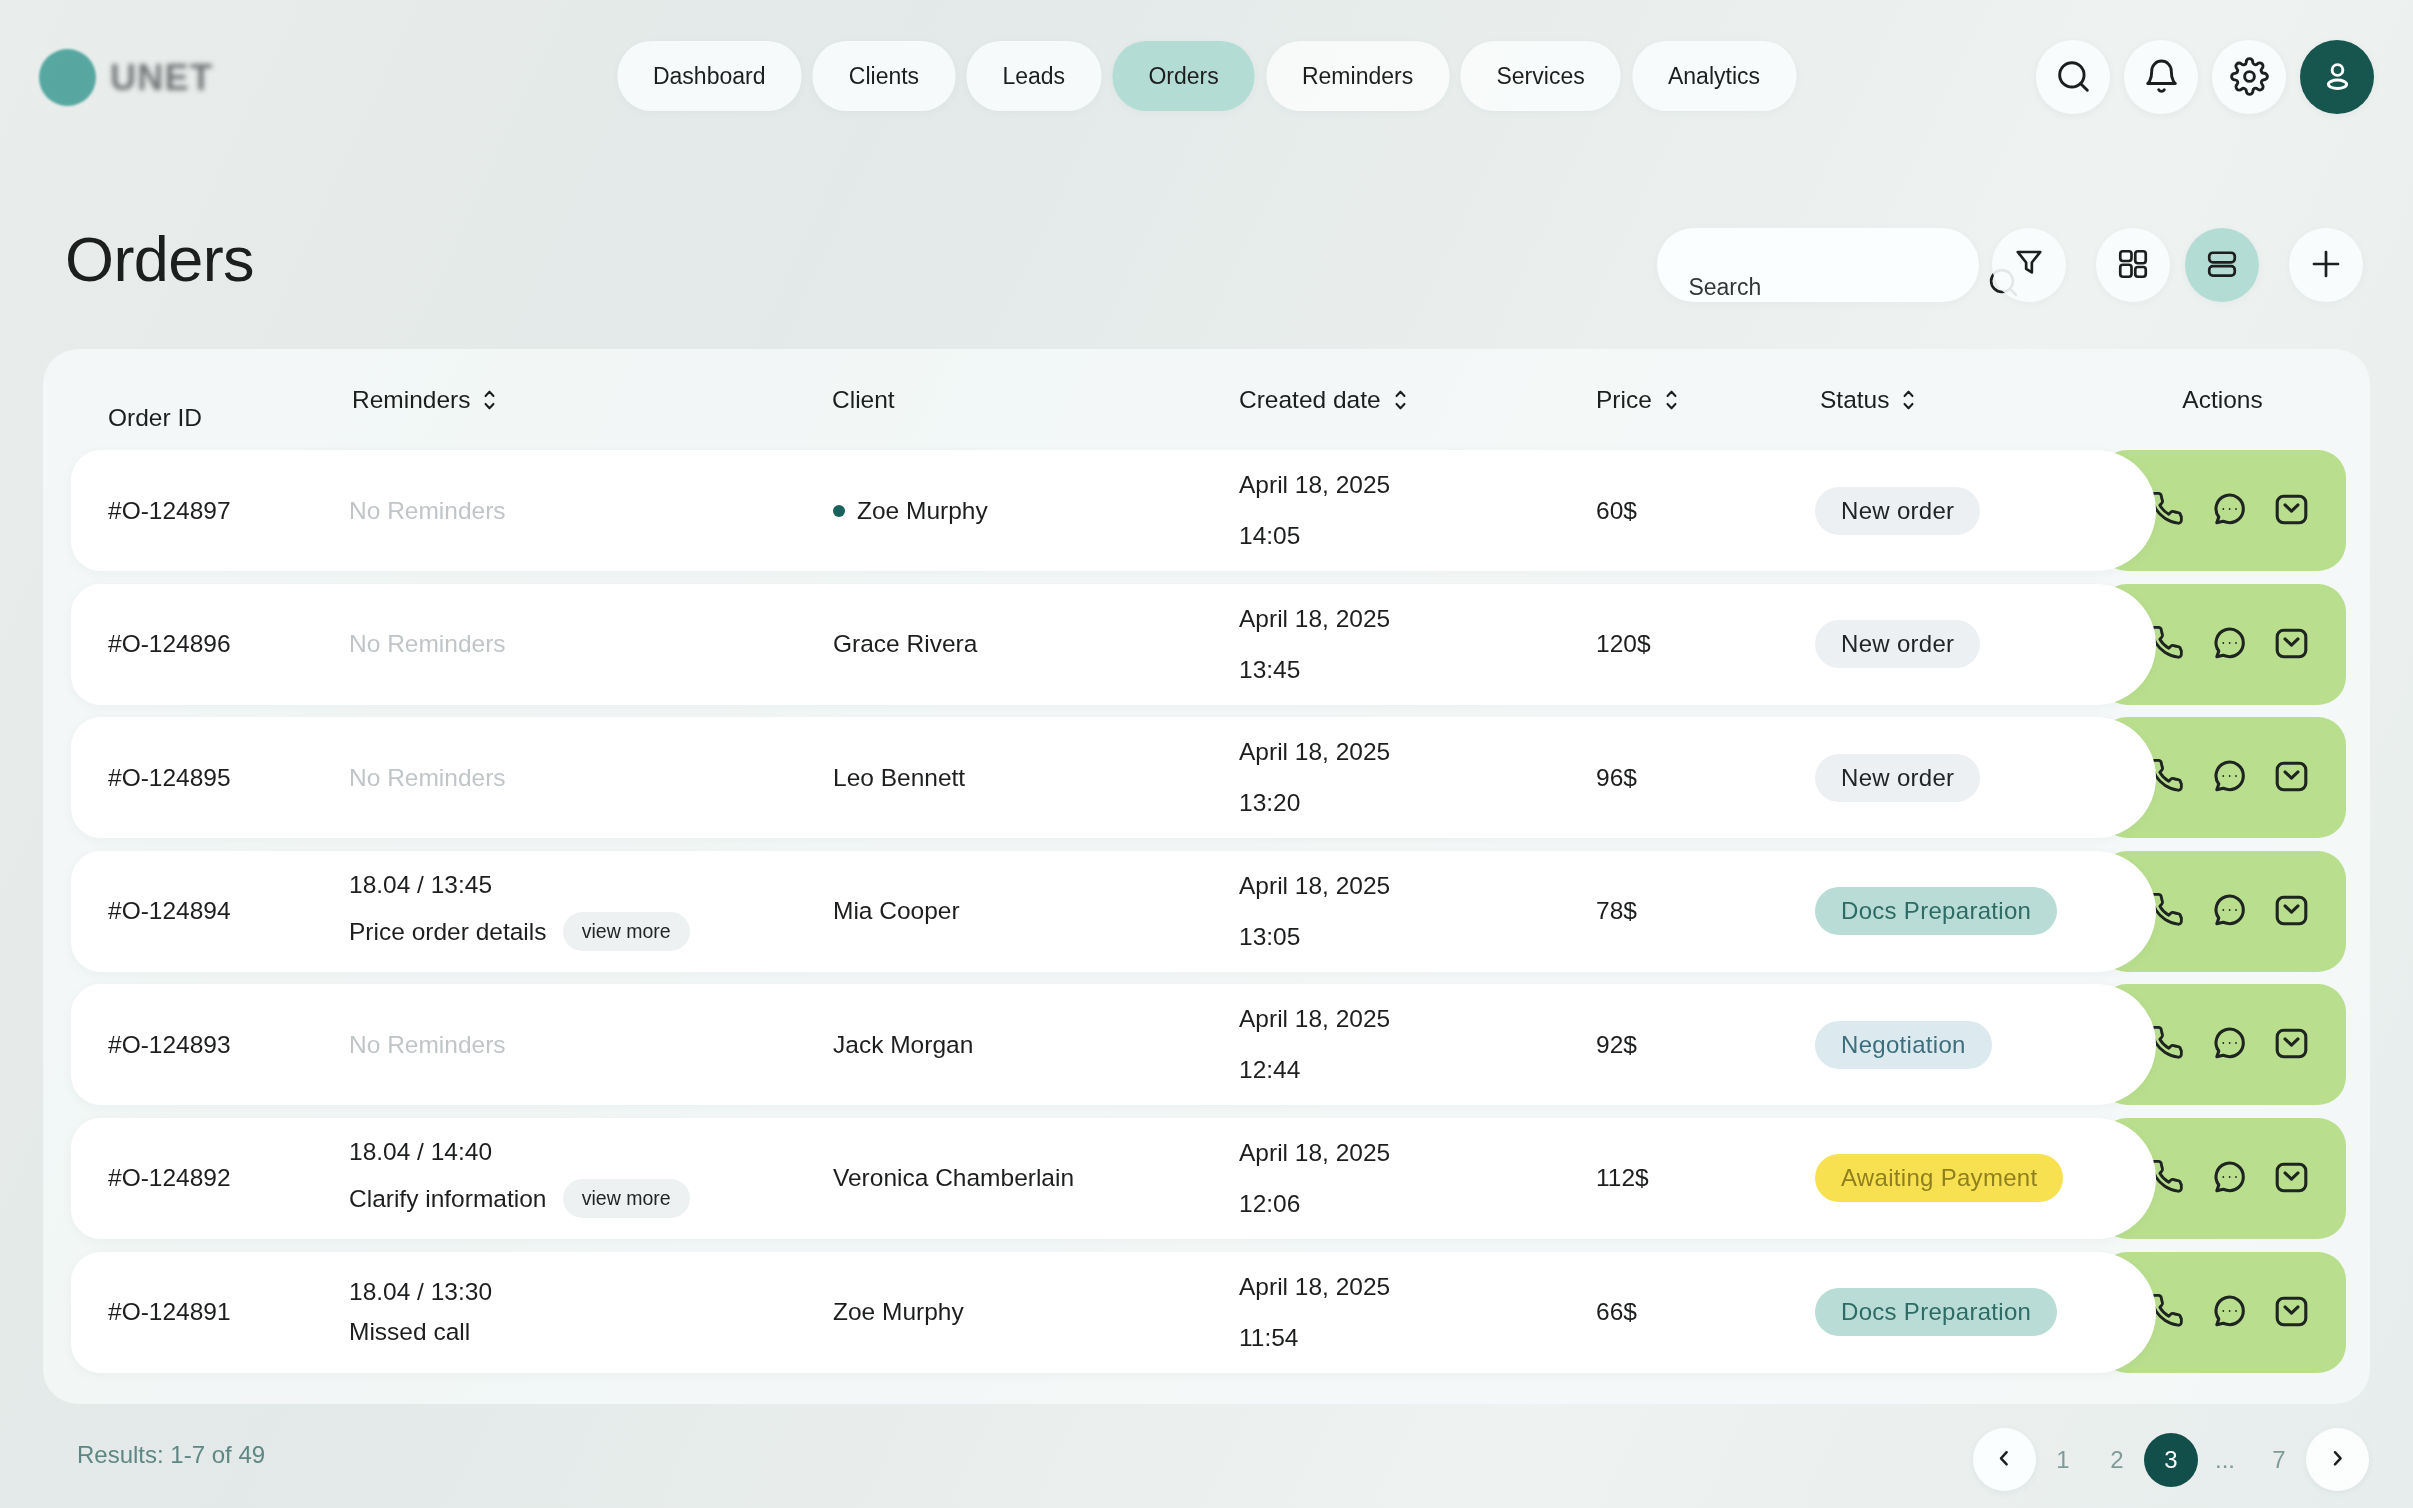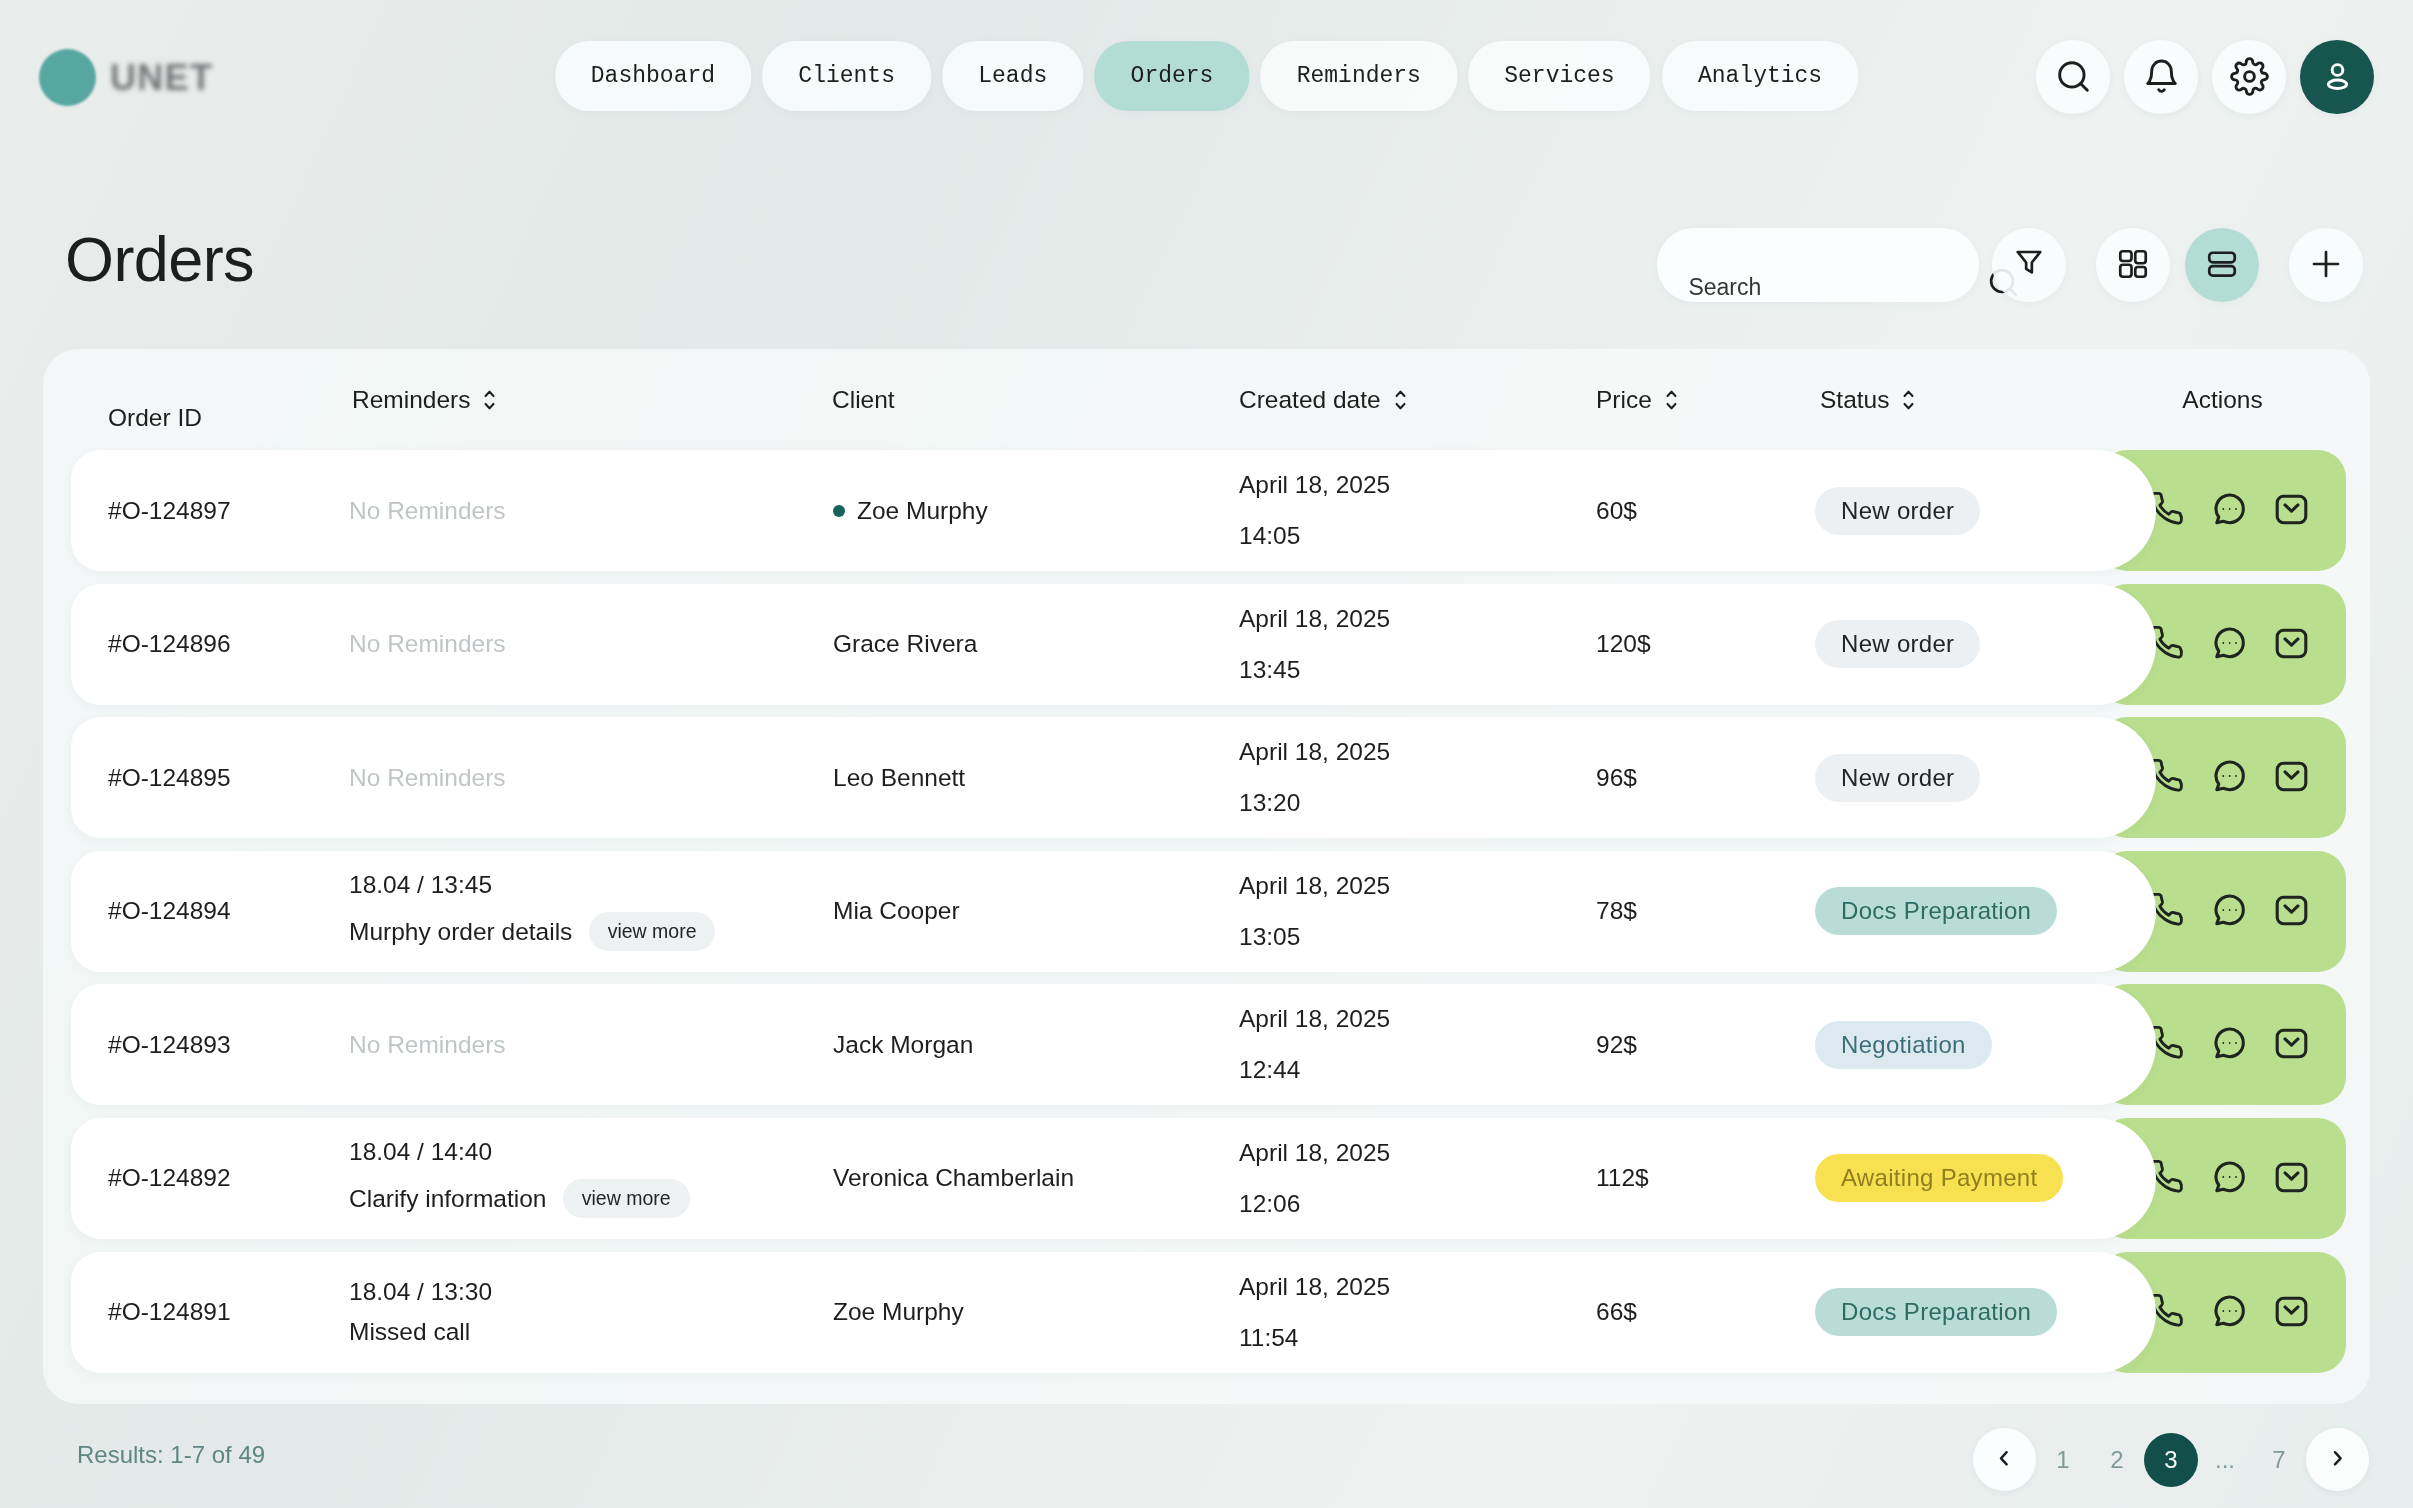--- a/index.html
+++ b/index.html
@@ -12,21 +12,20 @@
   
   .topbar{position:absolute;left:0;top:0;width:2413px;height:154px;}
   .logo{position:absolute;left:39px;top:49px;display:flex;align-items:center;gap:14px;cursor:pointer;}
   .logo-mark{width:57px;height:57px;border-radius:50%;background:#3e9c94;filter:blur(1.3px);opacity:.85;}
   .logo-text{font-size:36px;font-weight:700;color:#4a4d4e;letter-spacing:1.3px;filter:blur(2.5px);opacity:.75;}
   .nav{position:absolute;left:50%;top:41px;transform:translateX(-50%);display:flex;gap:11.3px;}
   .nav-pill{
     height:70px;padding:0 36px;border-radius:34px;display:flex;align-items:center;
     background:rgba(250,253,253,.85);font-size:23px;color:#1d1f1e;cursor:pointer;white-space:nowrap;
     box-shadow:0 1.9px 8.8px rgba(40,70,65,.04);
-    font-family:Liberation Mono, monospace;
   }
   .nav-pill.active{background:#b3dcd5;}
   .topbar-right{position:absolute;right:39px;top:40px;display:flex;gap:14px;}
   .icon-circle{
     width:74px;height:74px;border-radius:50%;background:rgba(250,253,253,.9);
     display:flex;align-items:center;justify-content:center;cursor:pointer;
     box-shadow:0 1.9px 8.8px rgba(40,70,65,.05);
   }
   .icon-circle svg{width:39px;height:39px;stroke:#1d1f1e;fill:none;stroke-width:1.8;stroke-linecap:round;stroke-linejoin:round;}
   .icon-circle.avatar{background:#17564f;}
@@ -407,21 +406,21 @@
       </div>
     </div>
     <div class="row-card">
       <div class="cell cell-orderid">
             <span>#O-124894</span>
           </div>
       <div class="cell cell-reminder">
 
         <span>18.04 / 13:45</span>
         <span class="reminder-line2">
-          <span>Murphy order details</span>
+          <span>Price order details</span>
           <span class="view-more">view more</span>
         </span>
       </div>
       <div class="cell cell-client">
 
         <span>Mia Cooper</span>
       </div>
       <div class="cell cell-date">
         <span>April 18, 2025</span>
         <span>13:05</span>

